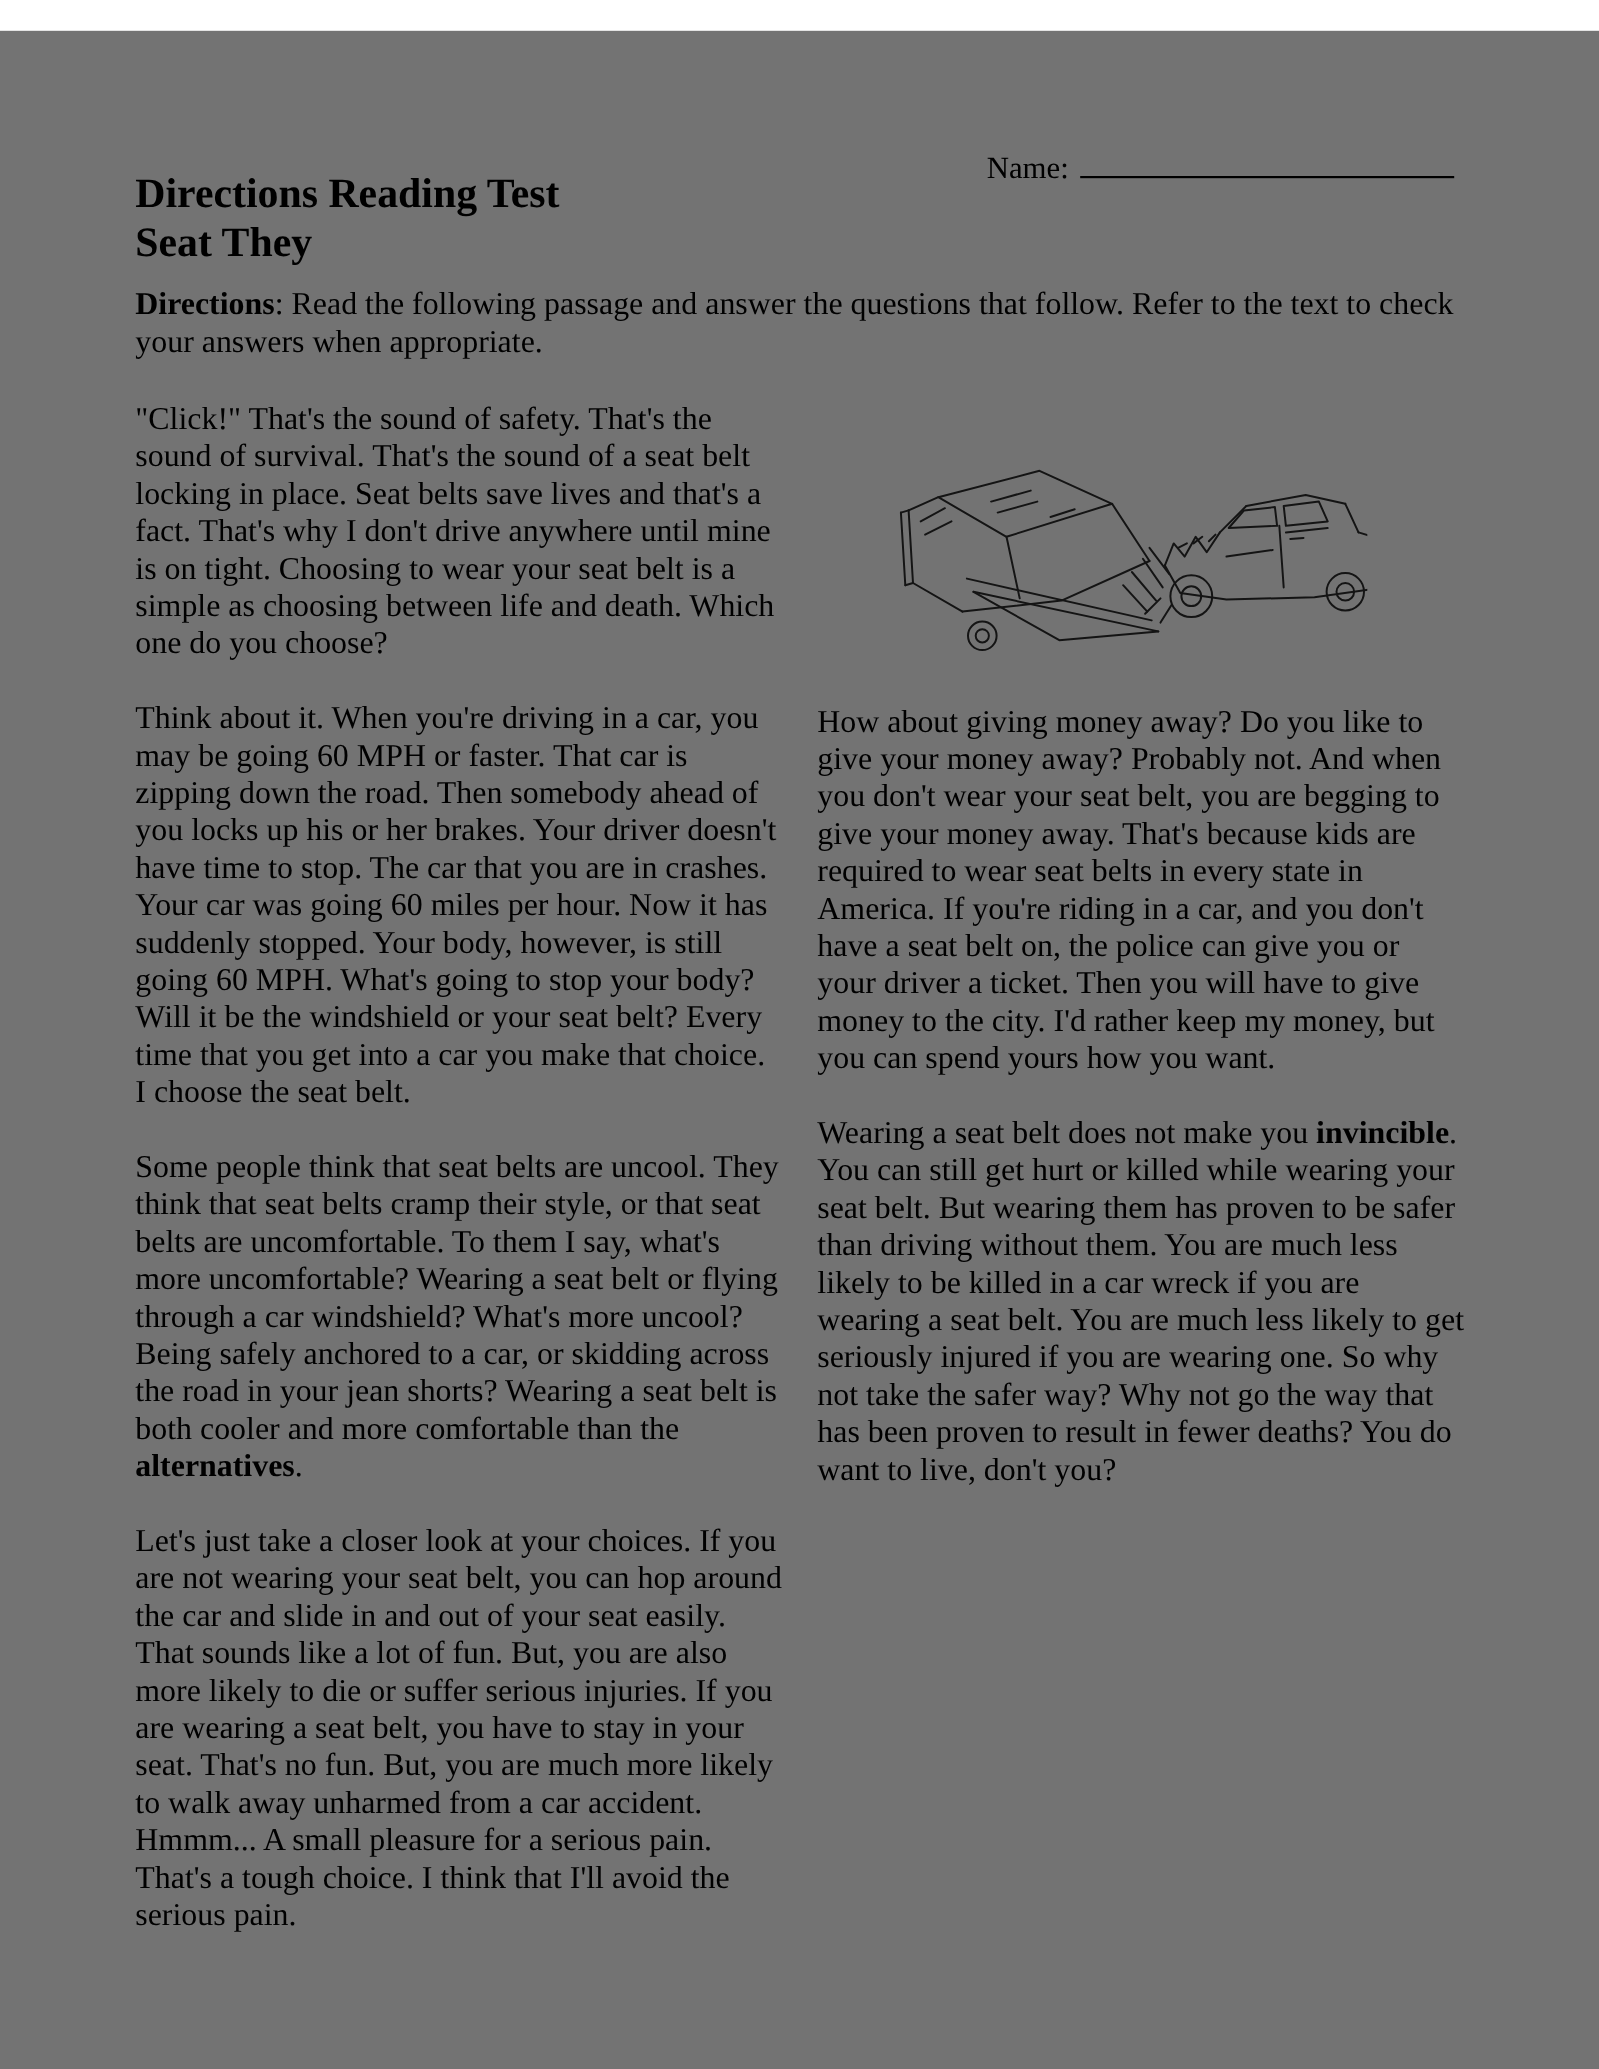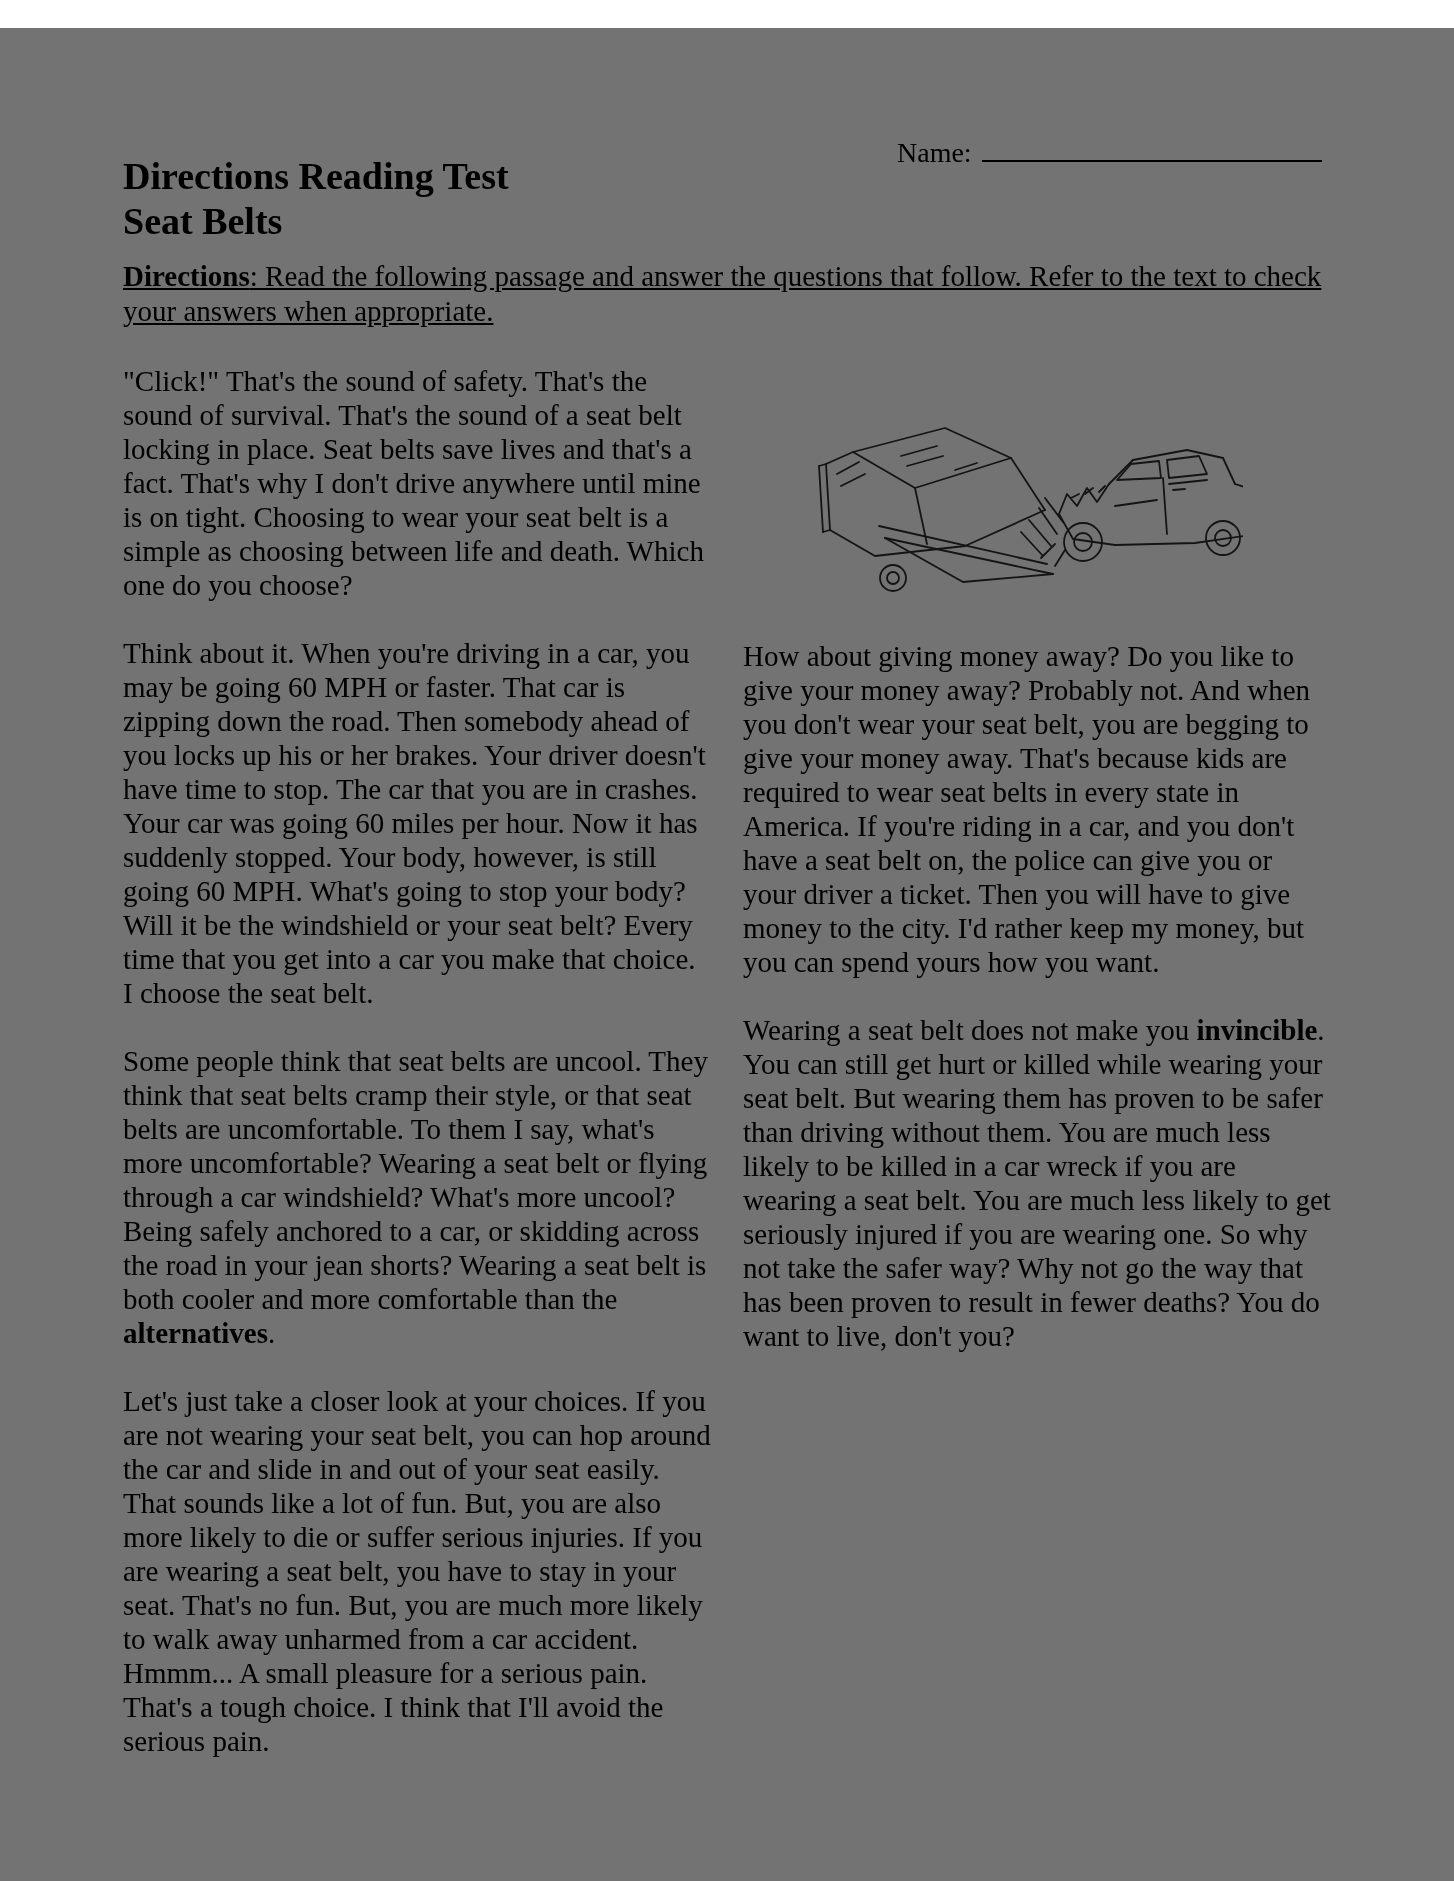--- a/index.html
+++ b/index.html
@@ -24,21 +24,21 @@
     display: inline-block; width: 340px; height: 30px;
     border-bottom: 2px solid #000; margin-left: 10px;
     vertical-align: baseline;
   }
   .title {
     position: absolute; top: 126px; left: 123px; margin: 0;
     font-size: 38px; line-height: 45px; font-weight: 700;
   }
   .directions {
     position: absolute; top: 231px; left: 123px; width: 1215px;
-    margin: 0; font-size: 29px; line-height: 35px; text-decoration: underline;
+    margin: 0; font-size: 29px; line-height: 35px;
   }
   .columns {
     position: absolute; top: 336px; left: 123px; width: 1208px;
     display: flex; gap: 32px; align-items: flex-start;
   }
   .column { width: 588px; font-size: 29px; line-height: 34px; }
   .para { margin: 0 0 34px 0; }
   strong { font-weight: 700; }
   .figure { margin: 52px 0 38px 70px; width: 430px; height: 185px; }
   .figure svg { display: block; width: 100%; height: 100%; }
@@ -47,21 +47,21 @@
 <body>
 
 <div class="page">
 
   <div class="name-row">
     <span>Name:</span><span class="name-line"></span>
   </div>
 
   <h1 class="title">
     <span>Directions Reading Test</span><br>
-    <span>Seat Belts</span>
+    <span>Seat They</span>
   </h1>
 
   <p class="directions">
     <strong>Directions</strong><span>: Read the following passage and answer the questions that follow. Refer to the text to check your answers when appropriate.</span>
   </p>
 
   <div class="columns">
 
     <div class="column">
         <p class="para"><span>"Click!" That's the sound of safety. That's the sound of survival. That's the sound of a seat belt locking in place. Seat belts save lives and that's a fact. That's why I don't drive anywhere until mine is on tight. Choosing to wear your seat belt is a simple as choosing between life and death. Which one do you choose?</span></p>

